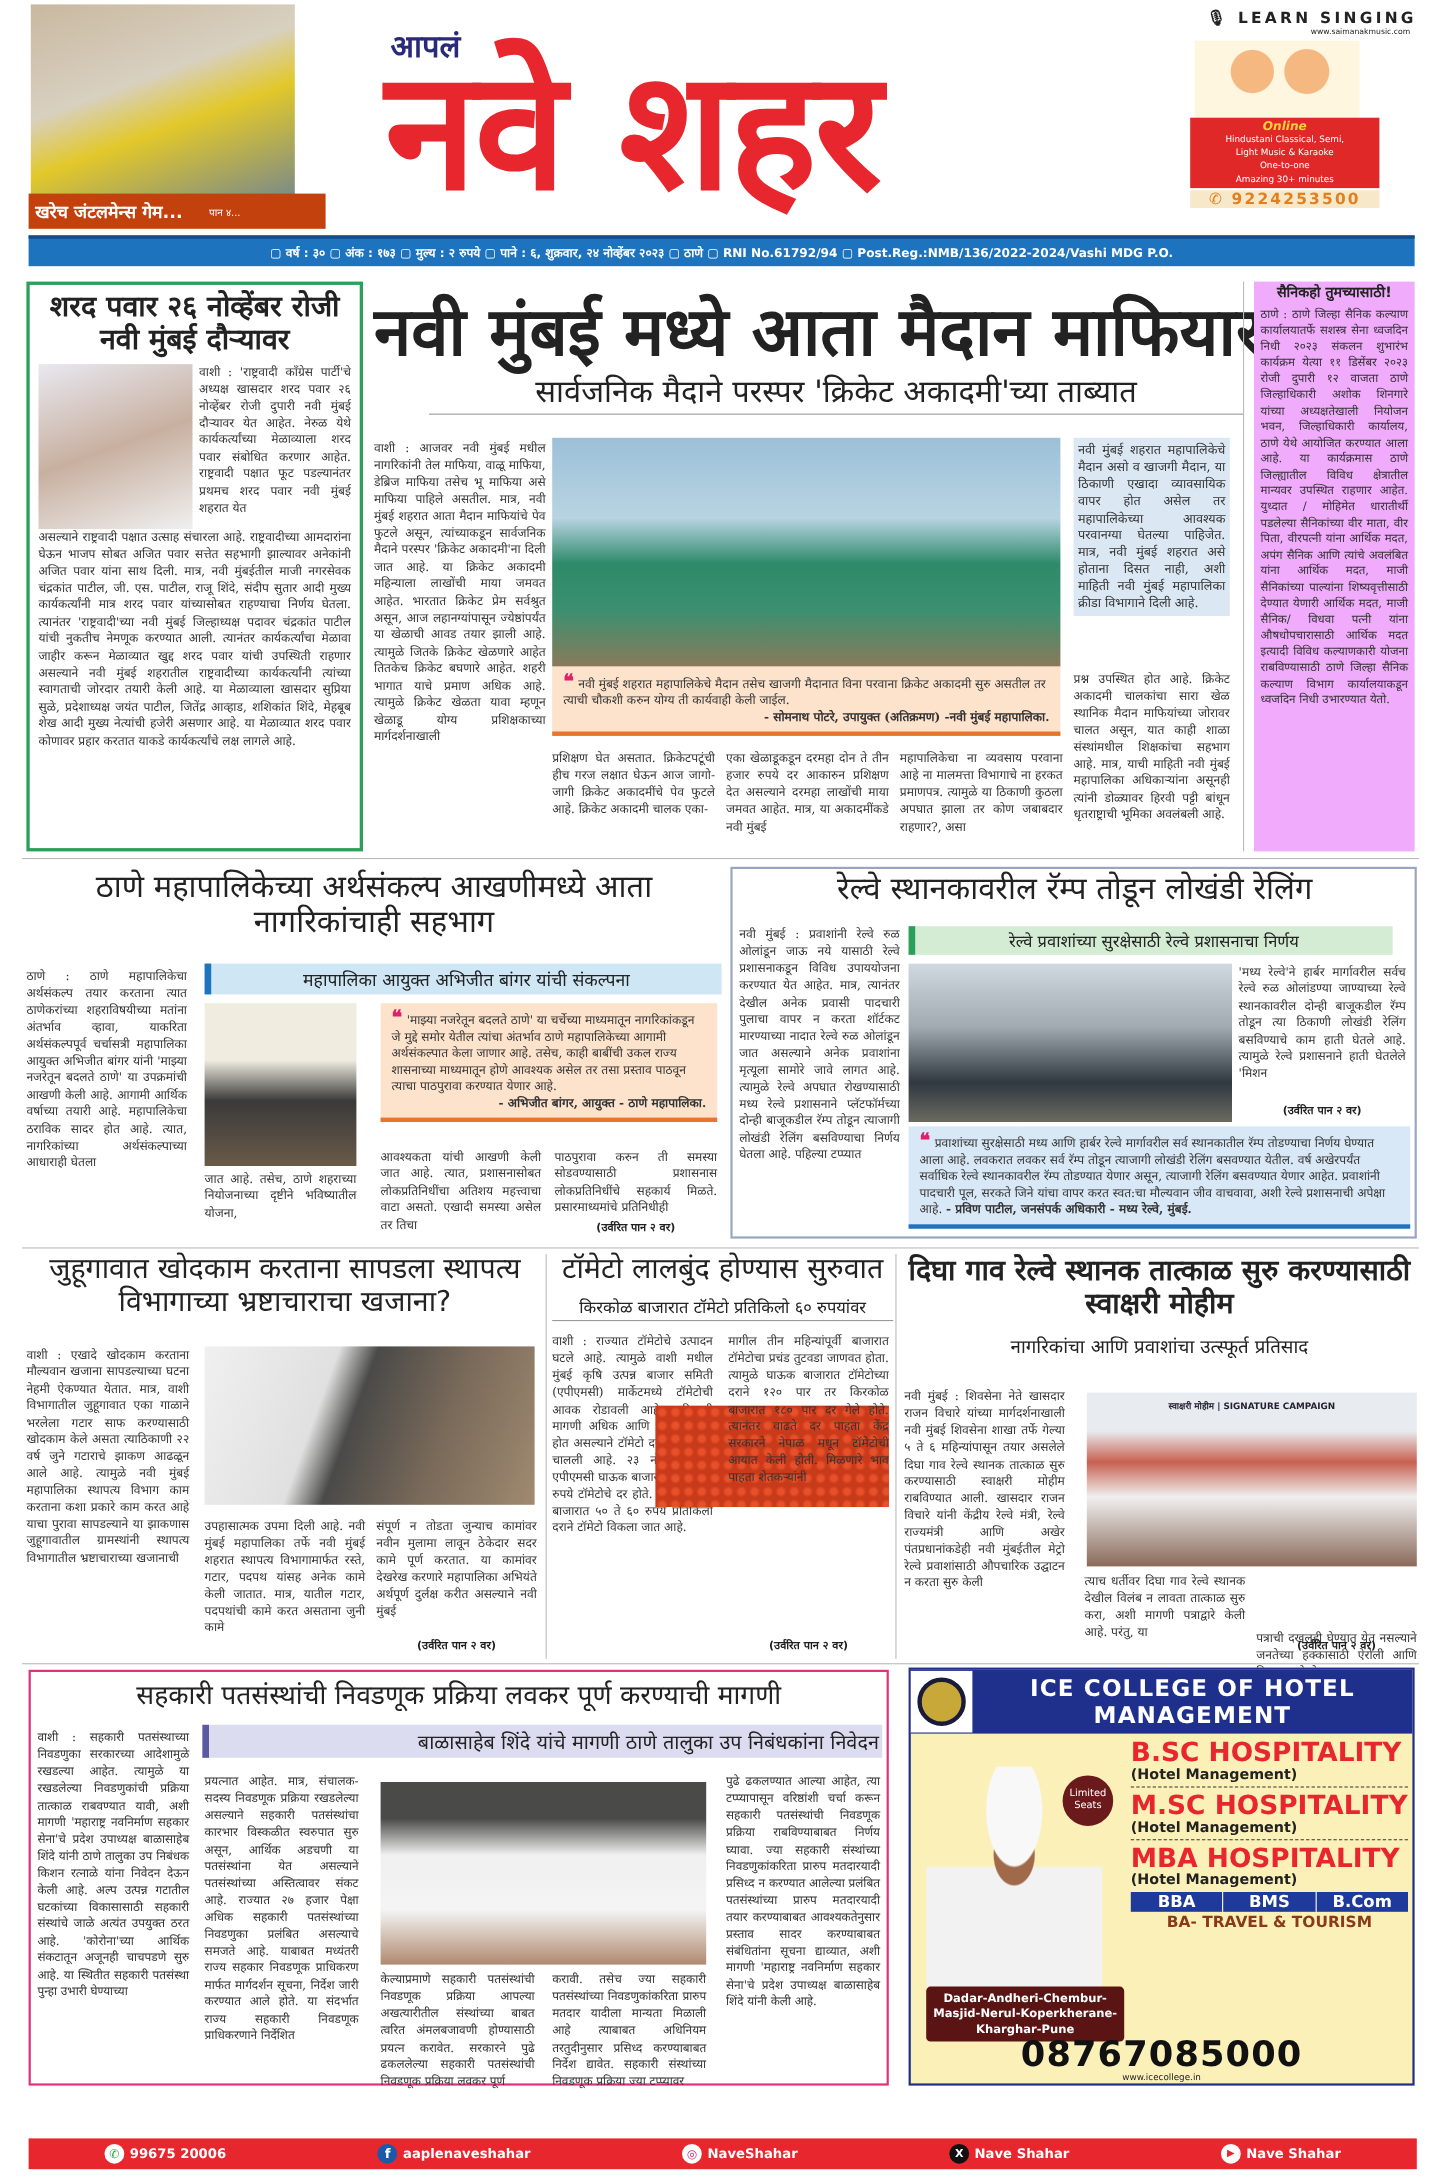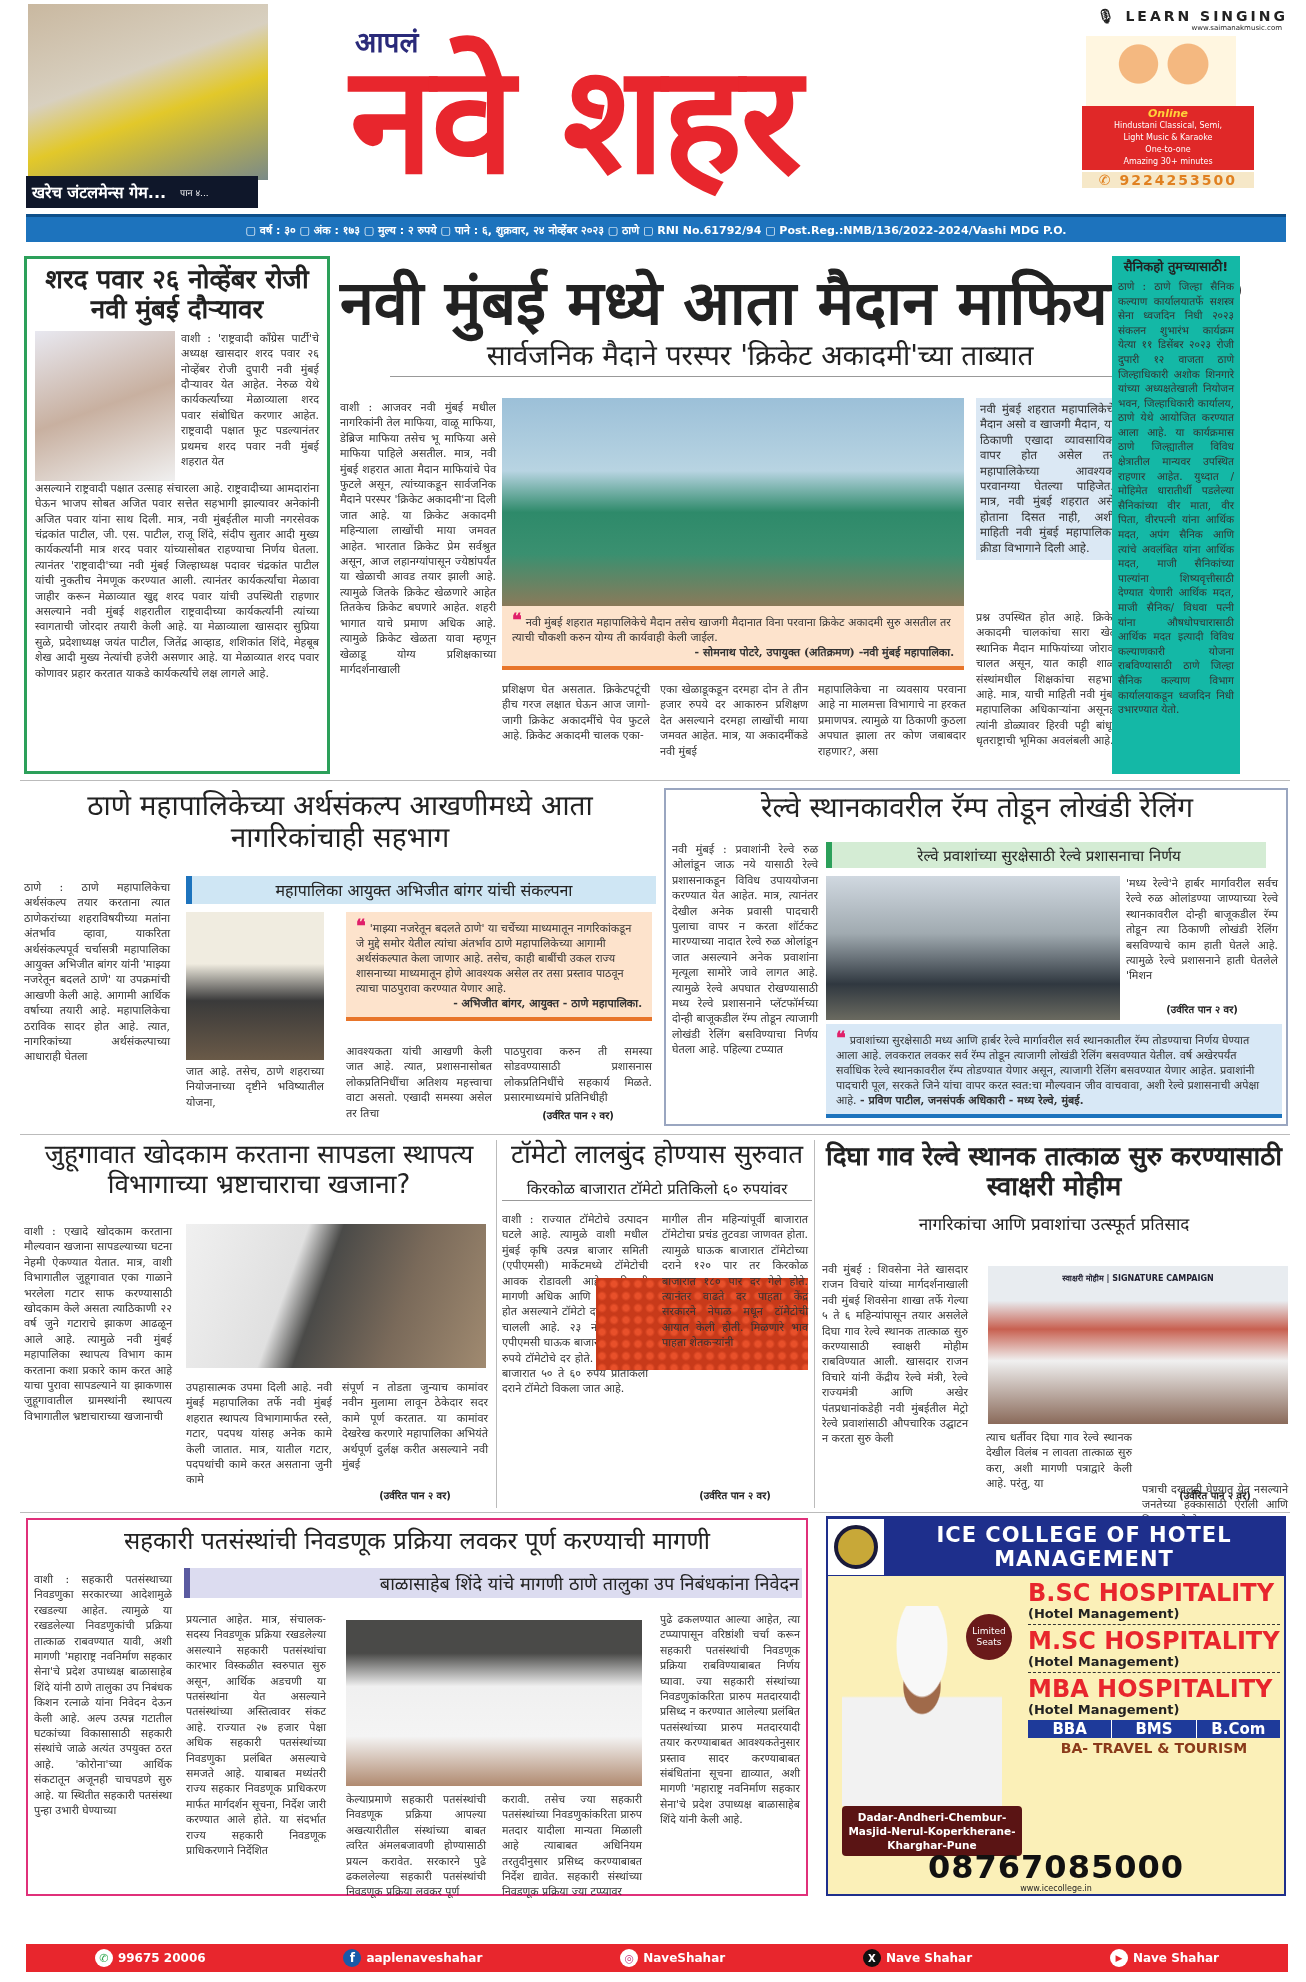--- a/index.html
+++ b/index.html
@@ -12,21 +12,21 @@
 .quote .q{color:#e0206a;font-weight:bold;font-size:18px;margin-right:4px}
 .sig{text-align:right;font-weight:bold}
 .cont{font-weight:bold;font-size:10px;text-align:center}
 .vline{position:absolute;width:1px;background:#bbb}
 .hline{position:absolute;height:1px;background:#bbb}
 </style>
 </head>
 <body>
 
 <div class="abs photo" style="left:28px;top:4px;width:240px;height:176px;background:linear-gradient(160deg,#c9b8a0,#d8d0c0 40%,#e2c82a 60%,#7a8a88)"></div>
-<div class="abs" style="left:26px;top:176px;width:232px;height:32px;background:#0f172a;color:#fff;display:flex;align-items:center;padding:0 6px;gap:14px">
+<div class="abs" style="left:26px;top:176px;width:270px;height:32px;background:#c2410c;color:#fff;display:flex;align-items:center;padding:0 6px;gap:24px">
   <span style="font-weight:bold;font-size:16px">खरेच जंटलमेन्स गेम...</span>
   <span style="font-size:9px">पान ४...</span>
 </div>
 
 <div class="abs" style="left:355px;top:22px;font-size:28px;color:#2a2a7a;font-weight:bold">आपलं</div>
 <div class="abs" style="left:350px;top:40px;font-size:150px;line-height:160px;color:#e8262d;font-weight:bold;letter-spacing:-2px">नवे शहर</div>
 
 <div class="abs" style="left:1052px;top:8px;width:236px;height:202px;background:#fff">
   <div style="font-weight:bold;font-size:14px;letter-spacing:3px;text-align:right;color:#222"><span>🎙</span> <span>LEARN SINGING</span></div>
   <div style="font-size:7px;text-align:right;padding-right:6px">www.saimanakmusic.com</div>
@@ -61,21 +61,21 @@
 <div class="abs quote" style="left:502px;top:606px;width:462px">
   <span class="q">❝</span><span>नवी मुंबई शहरात महापालिकेचे मैदान तसेच खाजगी मैदानात विना परवाना क्रिकेट अकादमी सुरु असतील तर त्याची चौकशी करुन योग्य ती कार्यवाही केली जाईल.</span>
   <div class="sig">- सोमनाथ पोटरे, उपायुक्त (अतिक्रमण) -नवी मुंबई महापालिका.</div>
 </div>
 <div class="abs txt" style="left:502px;top:682px;width:148px">प्रशिक्षण घेत असतात. क्रिकेटपटूंची हीच गरज लक्षात घेऊन आज जागो- जागी क्रिकेट अकादमींचे पेव फुटले आहे. क्रिकेट अकादमी चालक एका-</div>
 <div class="abs txt" style="left:660px;top:682px;width:148px">एका खेळाडूकडून दरमहा दोन ते तीन हजार रुपये दर आकारुन प्रशिक्षण देत असल्याने दरमहा लाखोंची माया जमवत आहेत. मात्र, या अकादमींकडे नवी मुंबई</div>
 <div class="abs txt" style="left:818px;top:682px;width:148px">महापालिकेचा ना व्यवसाय परवाना आहे ना मालमत्ता विभागाचे ना हरकत प्रमाणपत्र. त्यामुळे या ठिकाणी कुठला अपघात झाला तर कोण जबाबदार राहणार?, असा</div>
 <div class="abs txt" style="left:976px;top:610px;width:142px">प्रश्न उपस्थित होत आहे. क्रिकेट अकादमी चालकांचा सारा खेळ स्थानिक मैदान माफियांच्या जोरावर चालत असून, यात काही शाळा संस्थांमधील शिक्षकांचा सहभाग आहे. मात्र, याची माहिती नवी मुंबई महापालिका अधिकाऱ्यांना असूनही त्यांनी डोळ्यावर हिरवी पट्टी बांधून धृतराष्ट्राची भूमिका अवलंबली आहे.</div>
 
 <div class="vline" style="left:1130px;top:256px;height:518px"></div>
-<div class="abs" style="left:1112px;top:256px;width:128px;height:518px;background:#14b8a6;padding:4px 6px">
+<div class="abs" style="left:1140px;top:256px;width:146px;height:518px;background:#f0abfc;padding:4px 6px">
   <div class="hl" style="font-size:13px;margin-bottom:4px">सैनिकहो तुमच्यासाठी!</div>
   <div class="txt" style="font-size:10.5px;line-height:14.6px">ठाणे : ठाणे जिल्हा सैनिक कल्याण कार्यालयातर्फे सशस्त्र सेना ध्वजदिन निधी २०२३ संकलन शुभारंभ कार्यक्रम येत्या ११ डिसेंबर २०२३ रोजी दुपारी १२ वाजता ठाणे जिल्हाधिकारी अशोक शिनगारे यांच्या अध्यक्षतेखाली नियोजन भवन, जिल्हाधिकारी कार्यालय, ठाणे येथे आयोजित करण्यात आला आहे. या कार्यक्रमास ठाणे जिल्ह्यातील विविध क्षेत्रातील मान्यवर उपस्थित राहणार आहेत. युध्दात / मोहिमेत धारातीर्थी पडलेल्या सैनिकांच्या वीर माता, वीर पिता, वीरपत्नी यांना आर्थिक मदत, अपंग सैनिक आणि त्यांचे अवलंबित यांना आर्थिक मदत, माजी सैनिकांच्या पाल्यांना शिष्यवृत्तीसाठी देण्यात येणारी आर्थिक मदत, माजी सैनिक/ विधवा पत्नी यांना औषधोपचारासाठी आर्थिक मदत इत्यादी विविध कल्याणकारी योजना राबविण्यासाठी ठाणे जिल्हा सैनिक कल्याण विभाग कार्यालयाकडून ध्वजदिन निधी उभारण्यात येतो.</div>
 </div>
 
 <div class="hline" style="left:20px;top:780px;width:1270px"></div>
 
 <div class="abs hl" style="left:60px;top:790px;width:560px;font-size:28px;font-weight:normal">ठाणे महापालिकेच्या अर्थसंकल्प आखणीमध्ये आता नागरिकांचाही सहभाग</div>
 <div class="abs" style="left:186px;top:876px;width:470px;background:#cfe6f4;border-left:6px solid #1d73bd;font-size:16px;text-align:center;padding:3px">
   <span>महापालिका आयुक्त अभिजीत बांगर यांची संकल्पना</span>
 </div>

